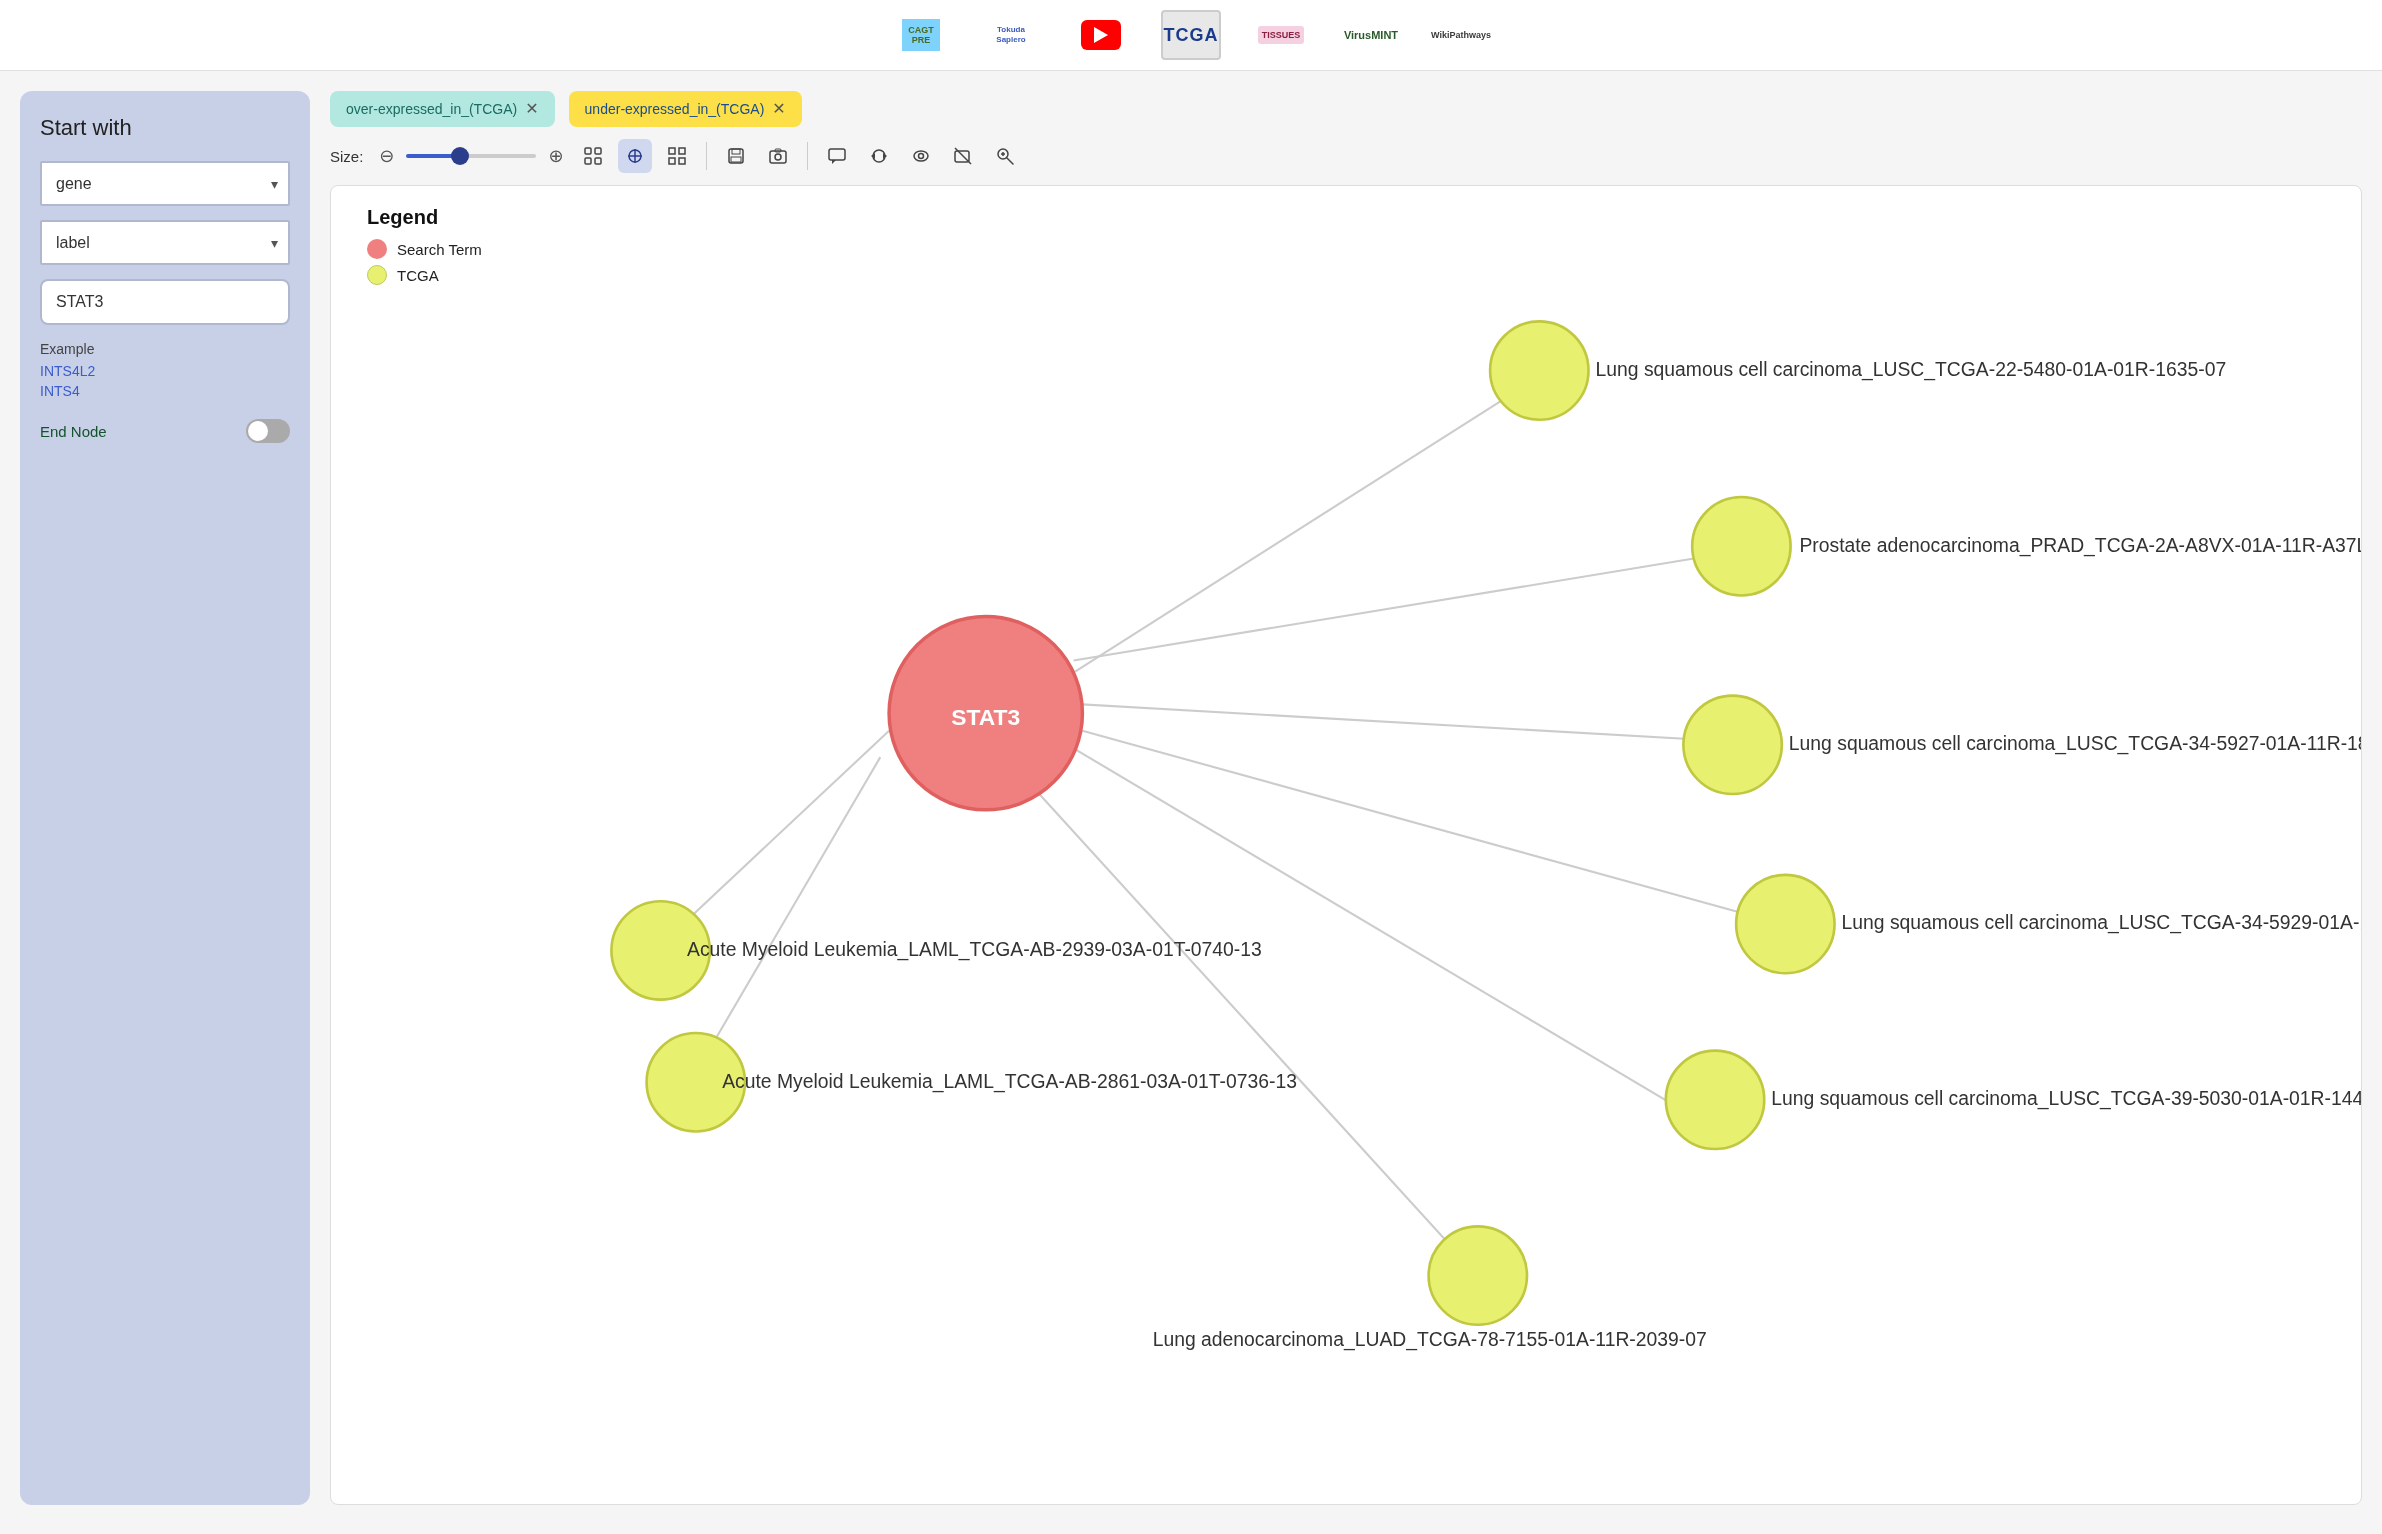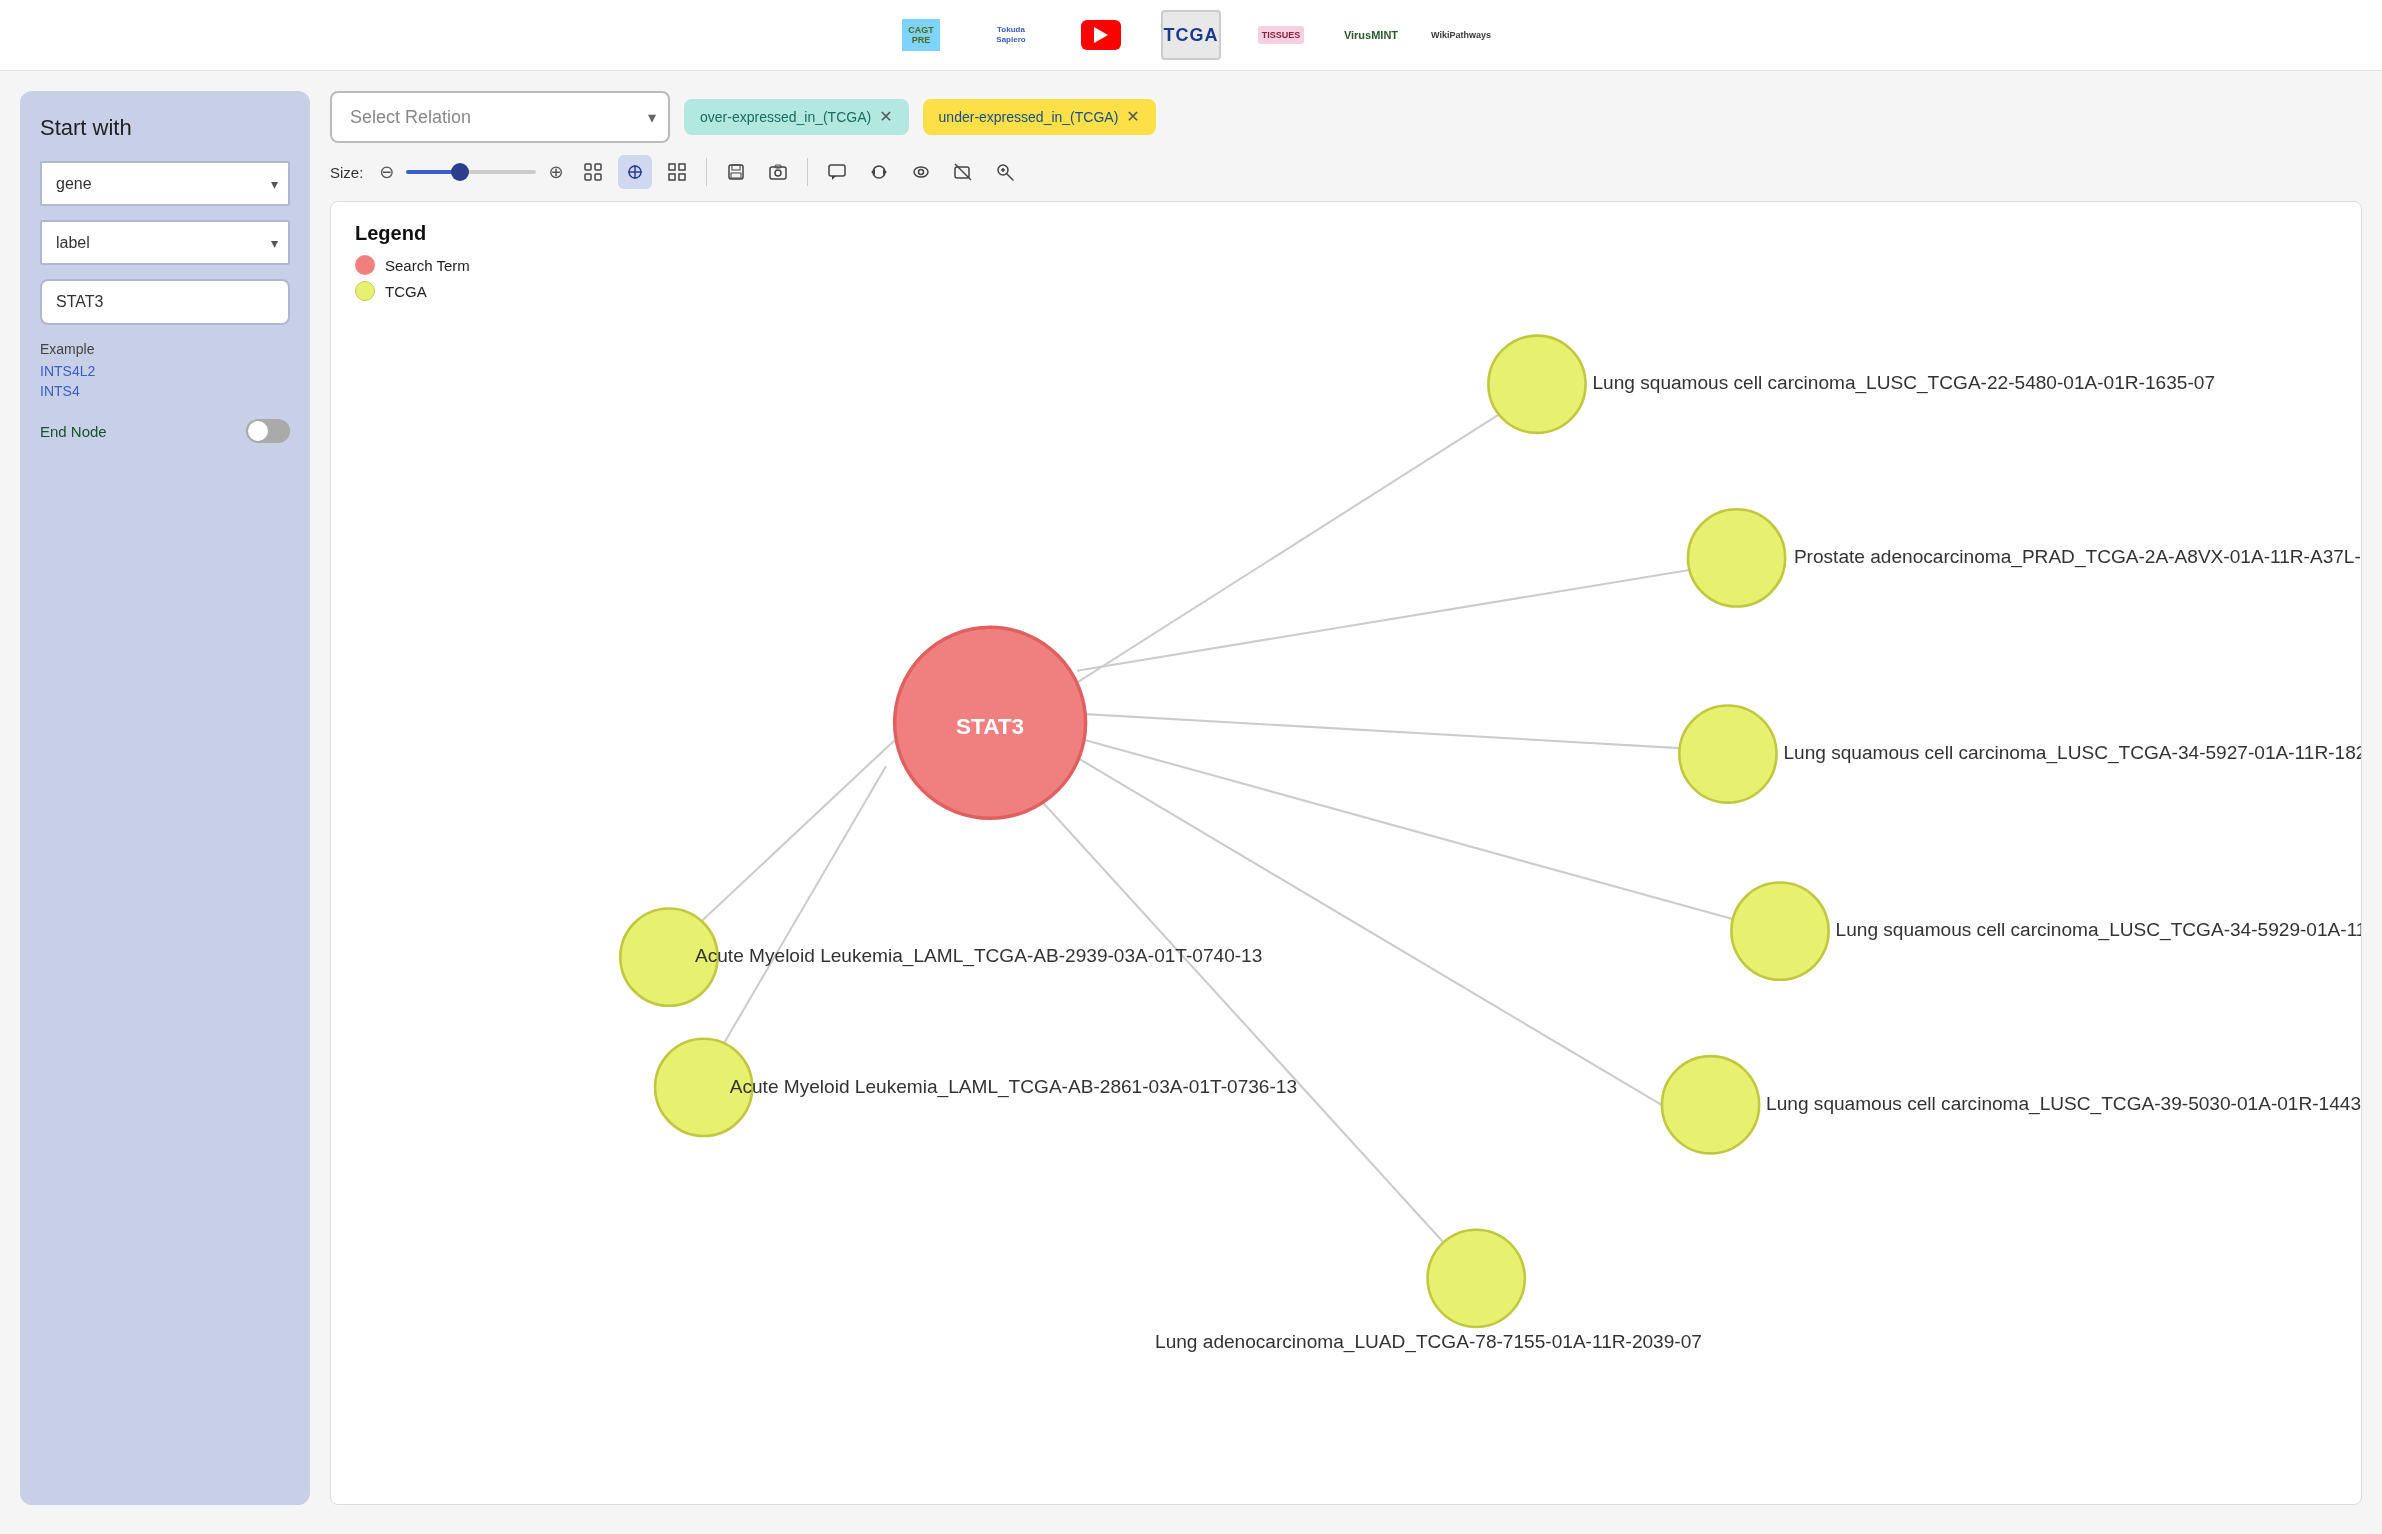--- a/index.html
+++ b/index.html
@@ -273,21 +273,21 @@
       border: 1px solid #ddd;
       border-radius: 8px;
       position: relative;
       min-height: 600px;
       overflow: hidden;
     }
 
     .legend {
       position: absolute;
       top: 20px;
-      left: 24px;
+      left: 36px;
     }
     .legend-title {
       font-size: 20px;
       font-weight: 700;
       color: #111;
       margin-bottom: 10px;
     }
     .legend-item {
       display: flex;
       align-items: center;
@@ -389,27 +389,20 @@
 
     <div class="end-node-row">
       <span class="end-node-label">End Node</span>
       <div class="toggle-switch"></div>
     </div>
   </div>
 
   <div class="content-area">
 
     <div class="top-controls">
-      <div class="relation-select-wrapper">
-        <select>
-          <option value="">Select Relation</option>
-          <option>over-expressed_in_(TCGA)</option>
-          <option>under-expressed_in_(TCGA)</option>
-        </select>
-      </div>
 
       <div class="tag tag-teal">
         <span>over-expressed_in_(TCGA)</span>
         <span class="tag-close">✕</span>
       </div>
 
       <div class="tag tag-blue">
         <span>under-expressed_in_(TCGA)</span>
         <span class="tag-close">✕</span>
       </div>

